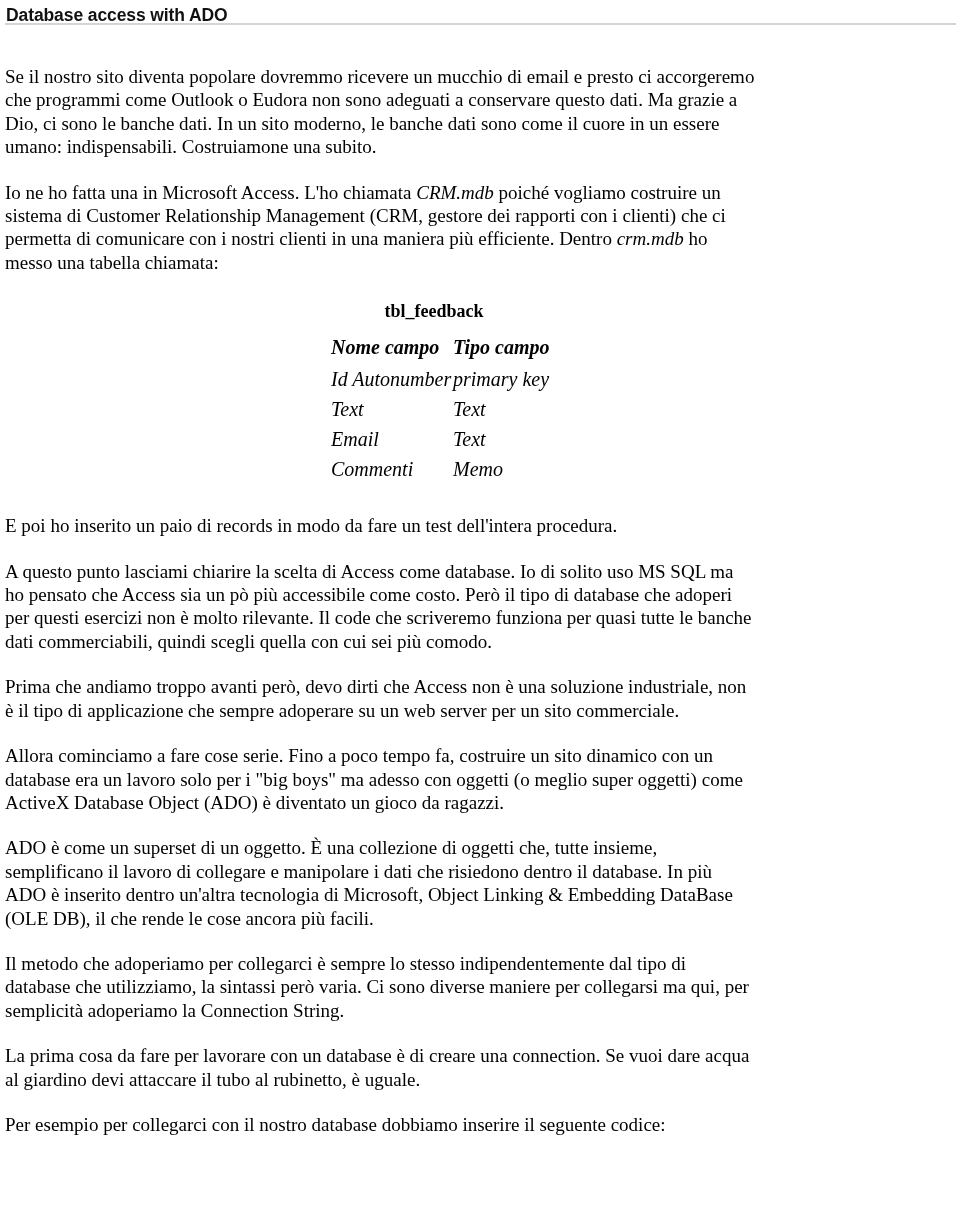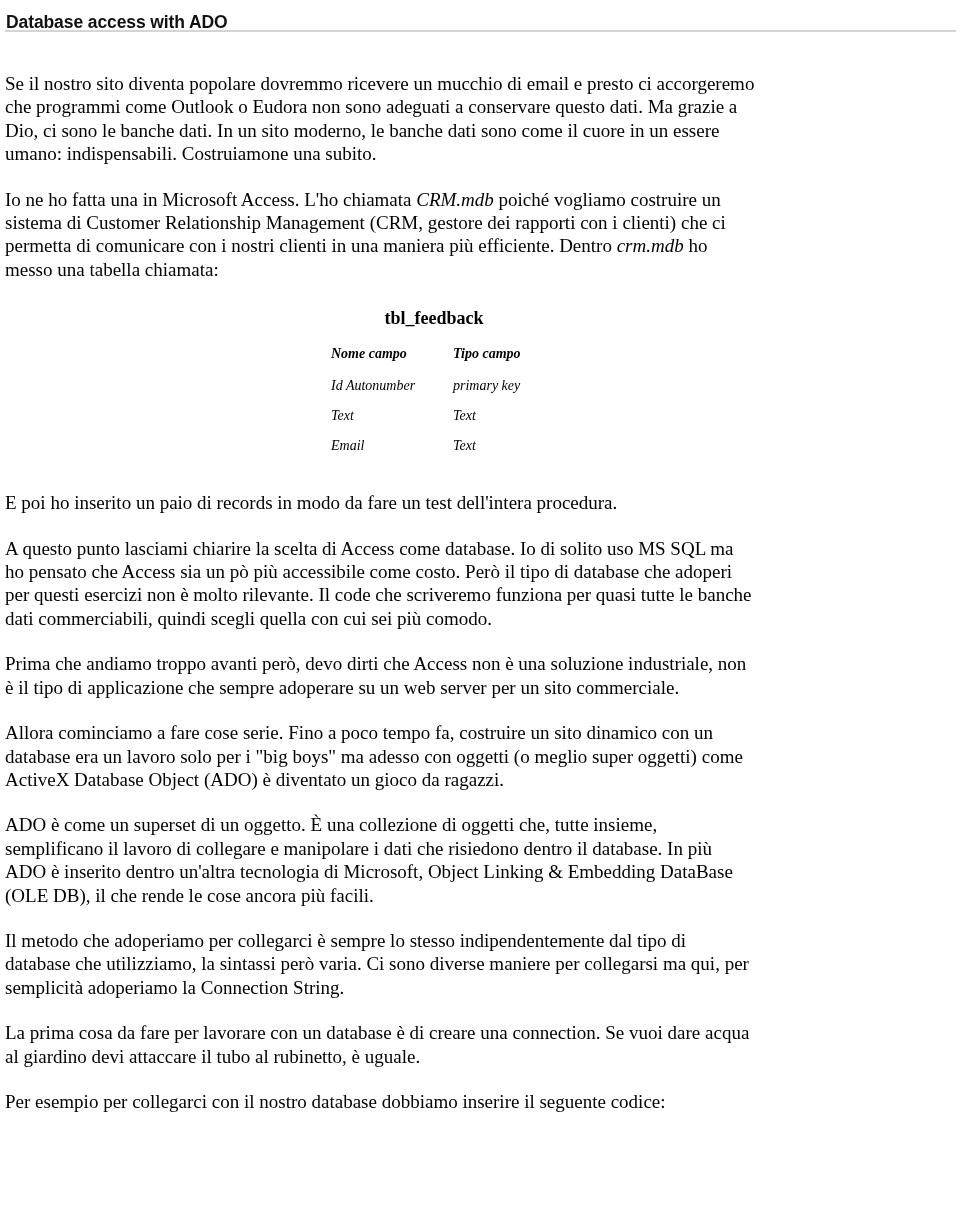--- a/index.html
+++ b/index.html
@@ -15,21 +15,21 @@
     font-family: "Liberation Serif", "DejaVu Serif", serif;
     color: #000000;
     overflow: hidden;
   }
 
   .page {
     position: relative;
     width: 760px;
     height: 1222px;
     box-sizing: border-box;
-    padding: 12px 5px;
+    padding: 5px 5px;
   }
 
   
   .doc-header {
     position: relative;
     height: 60px;
   }
   .doc-title {
     font-family: "Liberation Sans", "DejaVu Sans", sans-serif;
     font-weight: bold;
@@ -72,21 +72,21 @@
     font-size: 18px;
     line-height: 22px;
     text-align: center;
     width: 858px;
     margin: 0 0 14px 0;
   }
   .field-table {
     border-collapse: collapse;
     margin: 0 4px 0 326px;
     font-style: italic;
-    font-size: 14px;
+    font-size: 20px;
   }
   .field-table th,
   .field-table td {
     text-align: left;
     padding: 0 0 8px 0;
     line-height: 22px;
     vertical-align: baseline;
     white-space: nowrap;
   }
   .field-table th {
@@ -134,20 +134,24 @@
               <td class="col-type">primary key</td>
             </tr>
             <tr>
               <td class="col-name">Text</td>
               <td class="col-type">Text</td>
             </tr>
             <tr>
               <td class="col-name">Email</td>
               <td class="col-type">Text</td>
             </tr>
+            <tr>
+              <td class="col-name">Commenti</td>
+              <td class="col-type">Memo</td>
+            </tr>
           </tbody>
       </table>
     </div>
 
     <div id="paras-after">
         <p class="para"><span>E poi ho inserito un paio di records in modo da fare un test dell'intera procedura.</span></p>
         <p class="para"><span>A questo punto lasciami chiarire la scelta di Access come database. Io di solito uso MS SQL ma ho pensato che Access sia un pò più accessibile come costo. Però il tipo di database che adoperi per questi esercizi non è molto rilevante. Il code che scriveremo funziona per quasi tutte le banche dati commerciabili, quindi scegli quella con cui sei più comodo.</span></p>
         <p class="para"><span>Prima che andiamo troppo avanti però, devo dirti che Access non è una soluzione industriale, non è il tipo di applicazione che sempre adoperare su un web server per un sito commerciale.</span></p>
         <p class="para"><span>Allora cominciamo a fare cose serie. Fino a poco tempo fa, costruire un sito dinamico con un database era un lavoro solo per i "big boys" ma adesso con oggetti (o meglio super oggetti) come ActiveX Database Object (ADO) è diventato un gioco da ragazzi.</span></p>
         <p class="para"><span>ADO è come un superset di un oggetto. È una collezione di oggetti che, tutte insieme, semplificano il lavoro di collegare e manipolare i dati che risiedono dentro il database. In più ADO è inserito dentro un'altra tecnologia di Microsoft, Object Linking &amp; Embedding DataBase (OLE DB), il che rende le cose ancora più facili.</span></p>

